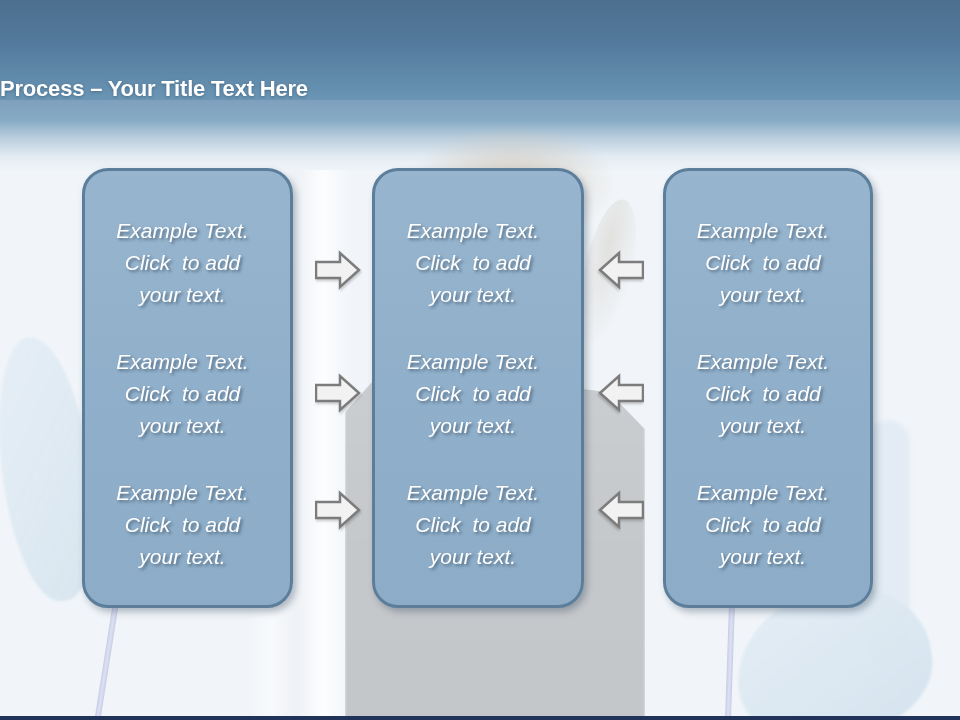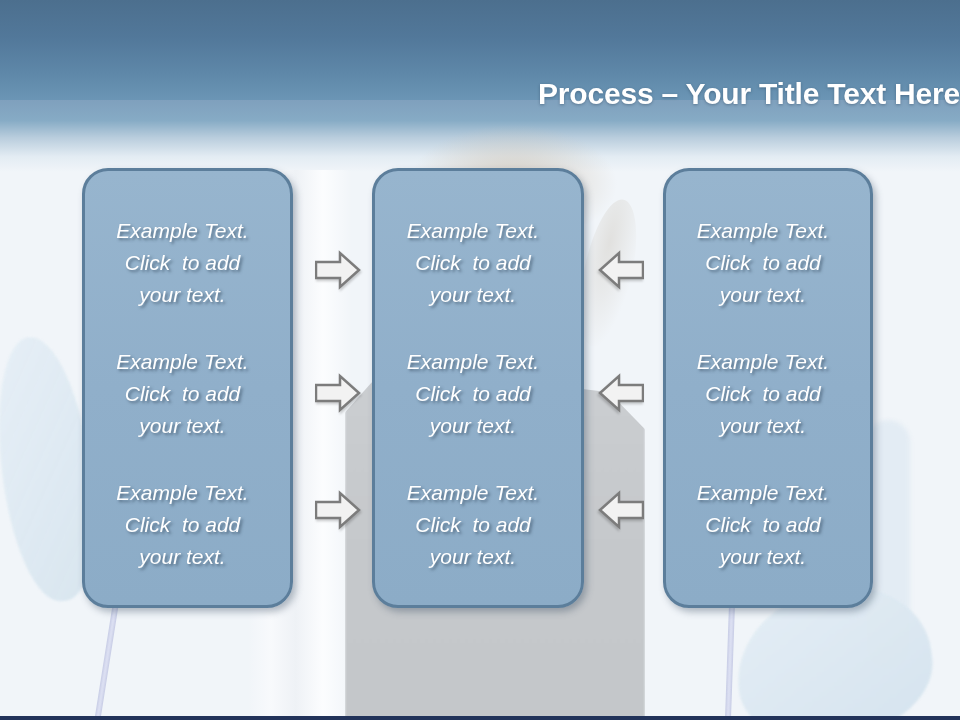--- a/index.html
+++ b/index.html
@@ -10,21 +10,21 @@
   }
   
   .header{
     position:absolute;left:0;top:0;width:100%;height:172px;z-index:1;
     background:linear-gradient(180deg,
       #4c6f8e 0%, #52789a 22%, #5e87a8 42%, #6b95b5 58%,
       #7fa0bd 0, #86abc5 70%, #b9cddd 80%, #e3ecf3 91%, rgba(241,245,249,0) 100%);
   }
   .title{
     position:absolute;left:0;top:54px;width:100%;z-index:5;
-    text-align:right;color:#ffffff;font-size:30px;line-height:40px;
+    text-align:left;color:#ffffff;font-size:22px;line-height:40px;
     white-space:pre-wrap;text-shadow:0 1px 3px rgba(20,40,60,.35);
     letter-spacing:-.2px;cursor:default;
   }
   .title .em{font-weight:700;}
   
   .decor{position:absolute;z-index:2;pointer-events:none;}
   .head-blob{
     left:408px;top:124px;width:210px;height:100px;
     background:radial-gradient(ellipse at 50% 60%, rgba(208,198,184,.85), rgba(208,198,184,0) 70%);
   }

